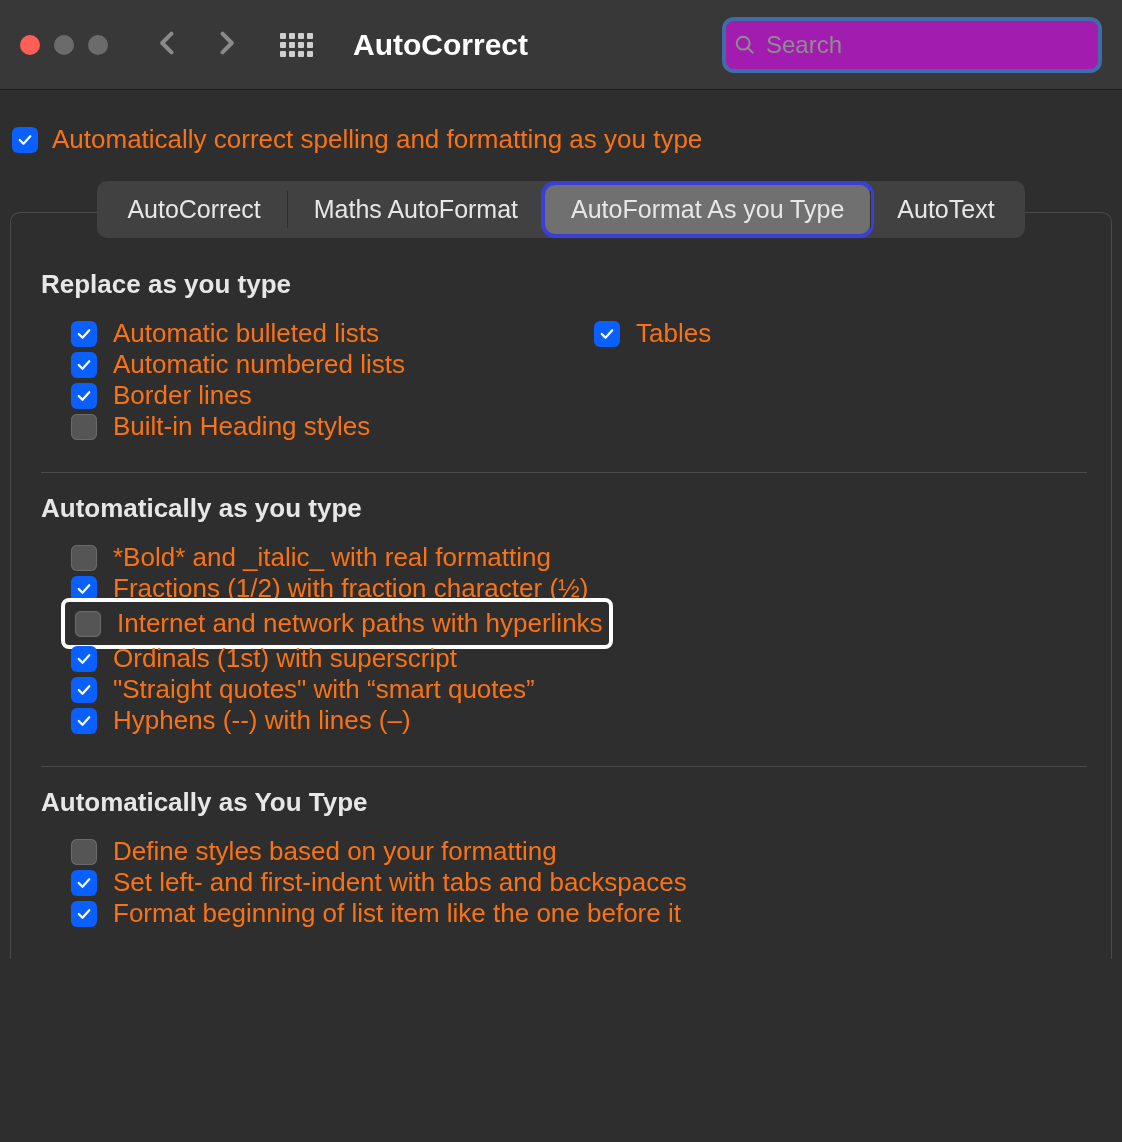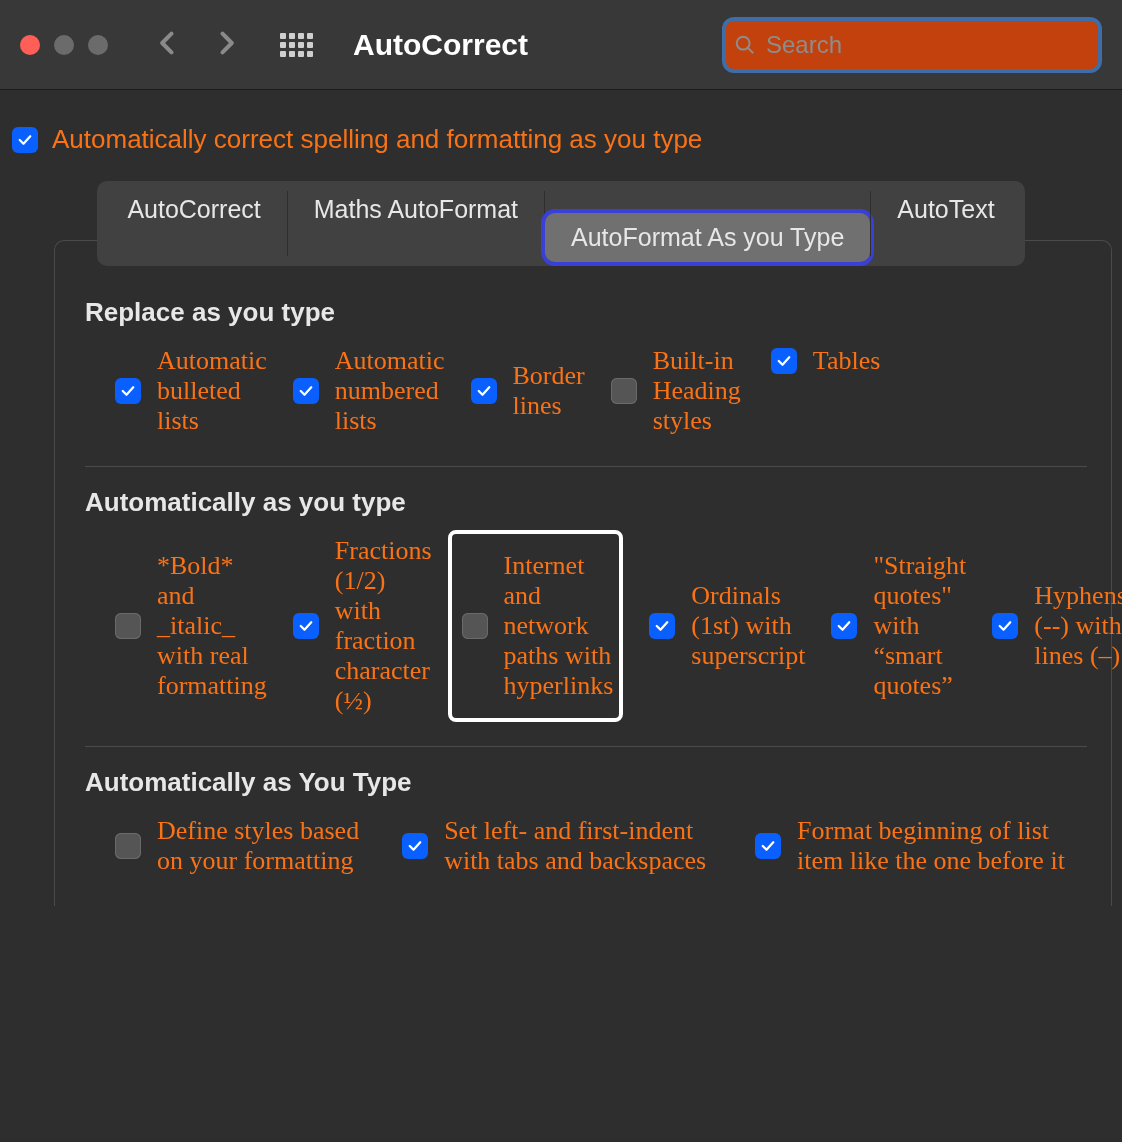--- a/index.html
+++ b/index.html
@@ -11,21 +11,21 @@
   .tl { width: 20px; height: 20px; border-radius: 50%; }
   .tl-close { background: #ff5f57; }
   .tl-min, .tl-max { background: #6b6b6b; }
   .nav-arrows { display: flex; gap: 30px; margin-right: 30px; }
   .nav-arrow svg { width: 28px; height: 28px; }
   .nav-arrow path { stroke: #8a8a8a; stroke-width: 3.5; fill: none; stroke-linecap: round; stroke-linejoin: round; }
   .grid-icon { display: grid; grid-template-columns: repeat(4,6px); grid-template-rows: repeat(3,6px); gap: 3px; margin-right: 30px; }
   .grid-icon span { background: #cfcfcf; border-radius: 1px; }
   .title { font-size: 30px; font-weight: 700; color: #fff; flex: 0 0 auto; }
   .spacer { flex: 1; }
-  .search-wrap { width: 380px; height: 56px; background: #c2410c; border: 4px solid #3e6da8; border-radius: 12px; display: flex; align-items: center; padding: 0 8px; gap: 10px; }
+  .search-wrap { width: 380px; height: 56px; background: #a21caf; border: 4px solid #3e6da8; border-radius: 12px; display: flex; align-items: center; padding: 0 8px; gap: 10px; }
   .search-wrap svg { width: 22px; height: 22px; }
   .search-wrap circle, .search-wrap line { stroke: #8d8d8d; stroke-width: 2.2; fill: none; }
   .search-input { flex: 1; background: transparent; border: none; outline: none; color: #ccc; font-size: 24px; caret-color: #7aa0d8; }
   .search-input::placeholder { color: #8d8d8d; }
   
   
   .body { padding: 34px 10px 0 10px; }
   
   .master-row { display: flex; align-items: center; gap: 14px; padding-left: 2px; margin-bottom: 26px; }
   
@@ -37,26 +37,26 @@
   .cb-on path { stroke: #fff; stroke-width: 3; fill: none; stroke-linecap: round; stroke-linejoin: round; }
   
   .label { font-size: 26px; color: #f97316; }
   
   
   .tabs-outer { display: flex; justify-content: center; }
   .tabs { display: flex; background: #414141; border-radius: 10px; padding: 4px; gap: 0; }
   .tab { padding: 10px 26px; font-size: 25px; color: #e7e7e7; border-radius: 8px; cursor: default; white-space: nowrap; }
   .tab-sep { width: 1px; background: #2e2e2e; margin: 6px 0; }
   .tab-active { background: #707070; }
-  .tab-highlight { box-shadow: 0 0 0 4px #3a3fd6; border-radius: 10px; margin-top: 28px; }
-  
-  
-  .panel { margin-top: -26px; border: 1px solid #4a4a4a; border-radius: 10px; padding: 40px 24px 30px 30px; border-bottom: none; border-bottom-left-radius: 0; border-bottom-right-radius: 0; margin-left: 44px;}
+  .tab-highlight { box-shadow: 0 0 0 4px #3a3fd6; border-radius: 10px; }
+  
+  
+  .panel { margin-top: -26px; border: 1px solid #4a4a4a; border-radius: 10px; padding: 40px 24px 30px 30px; border-bottom: none; border-bottom-left-radius: 0; border-bottom-right-radius: 0;}
   .section-title { font-size: 26px; font-weight: 700; margin: 16px 0 18px 0; }
-  .items { display: flex; gap: 26px; padding-left: 30px; font-family: Liberation Serif, serif; }
+  .items { display: flex; flex-direction: column; gap: 0; padding-left: 30px; }
   .item-row { display: flex; align-items: center; gap: 16px; }
   .row-highlight { border: 4px solid #ffffff; border-radius: 8px; padding: 6px 6px 6px 6px; margin: -6px 0 -6px -10px; width: fit-content; padding-left: 10px;}
   
   .two-col { display: flex; }
   .col { flex: 1; }
   
   hr.sep { border: none; border-top: 1px solid #4a4a4a; margin: 30px 0 20px 0; }
 </style>
 </head>
 <body>

